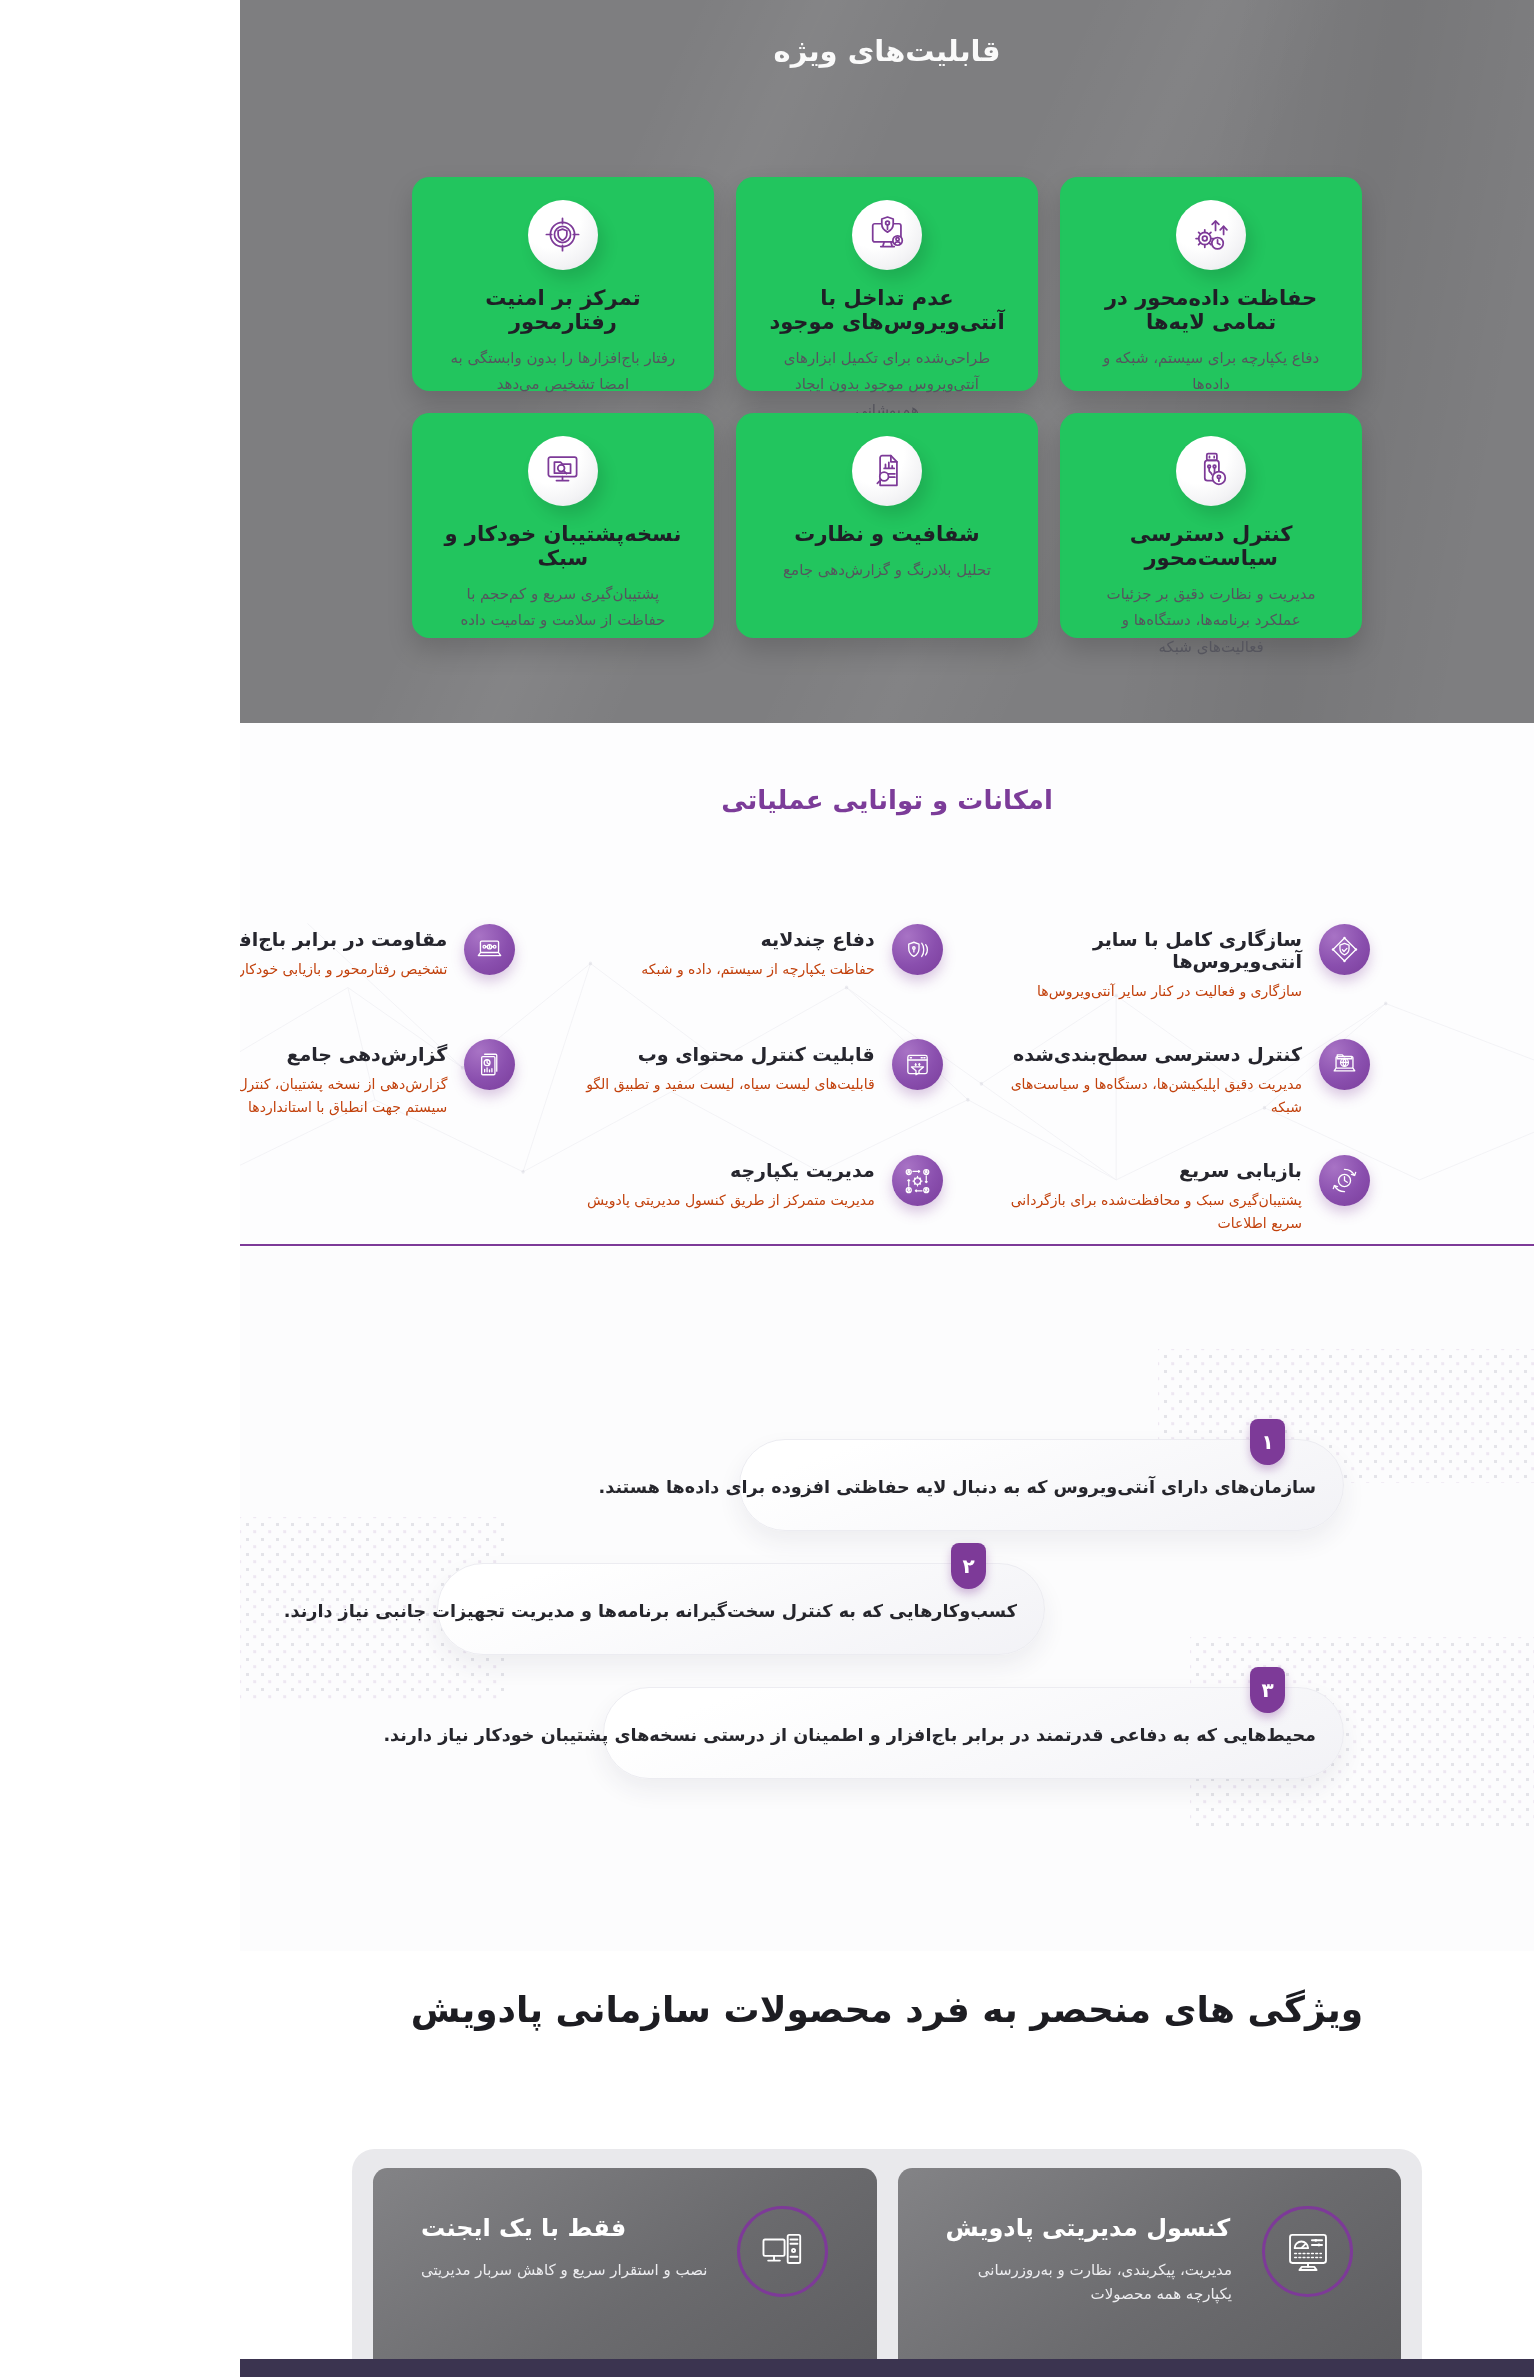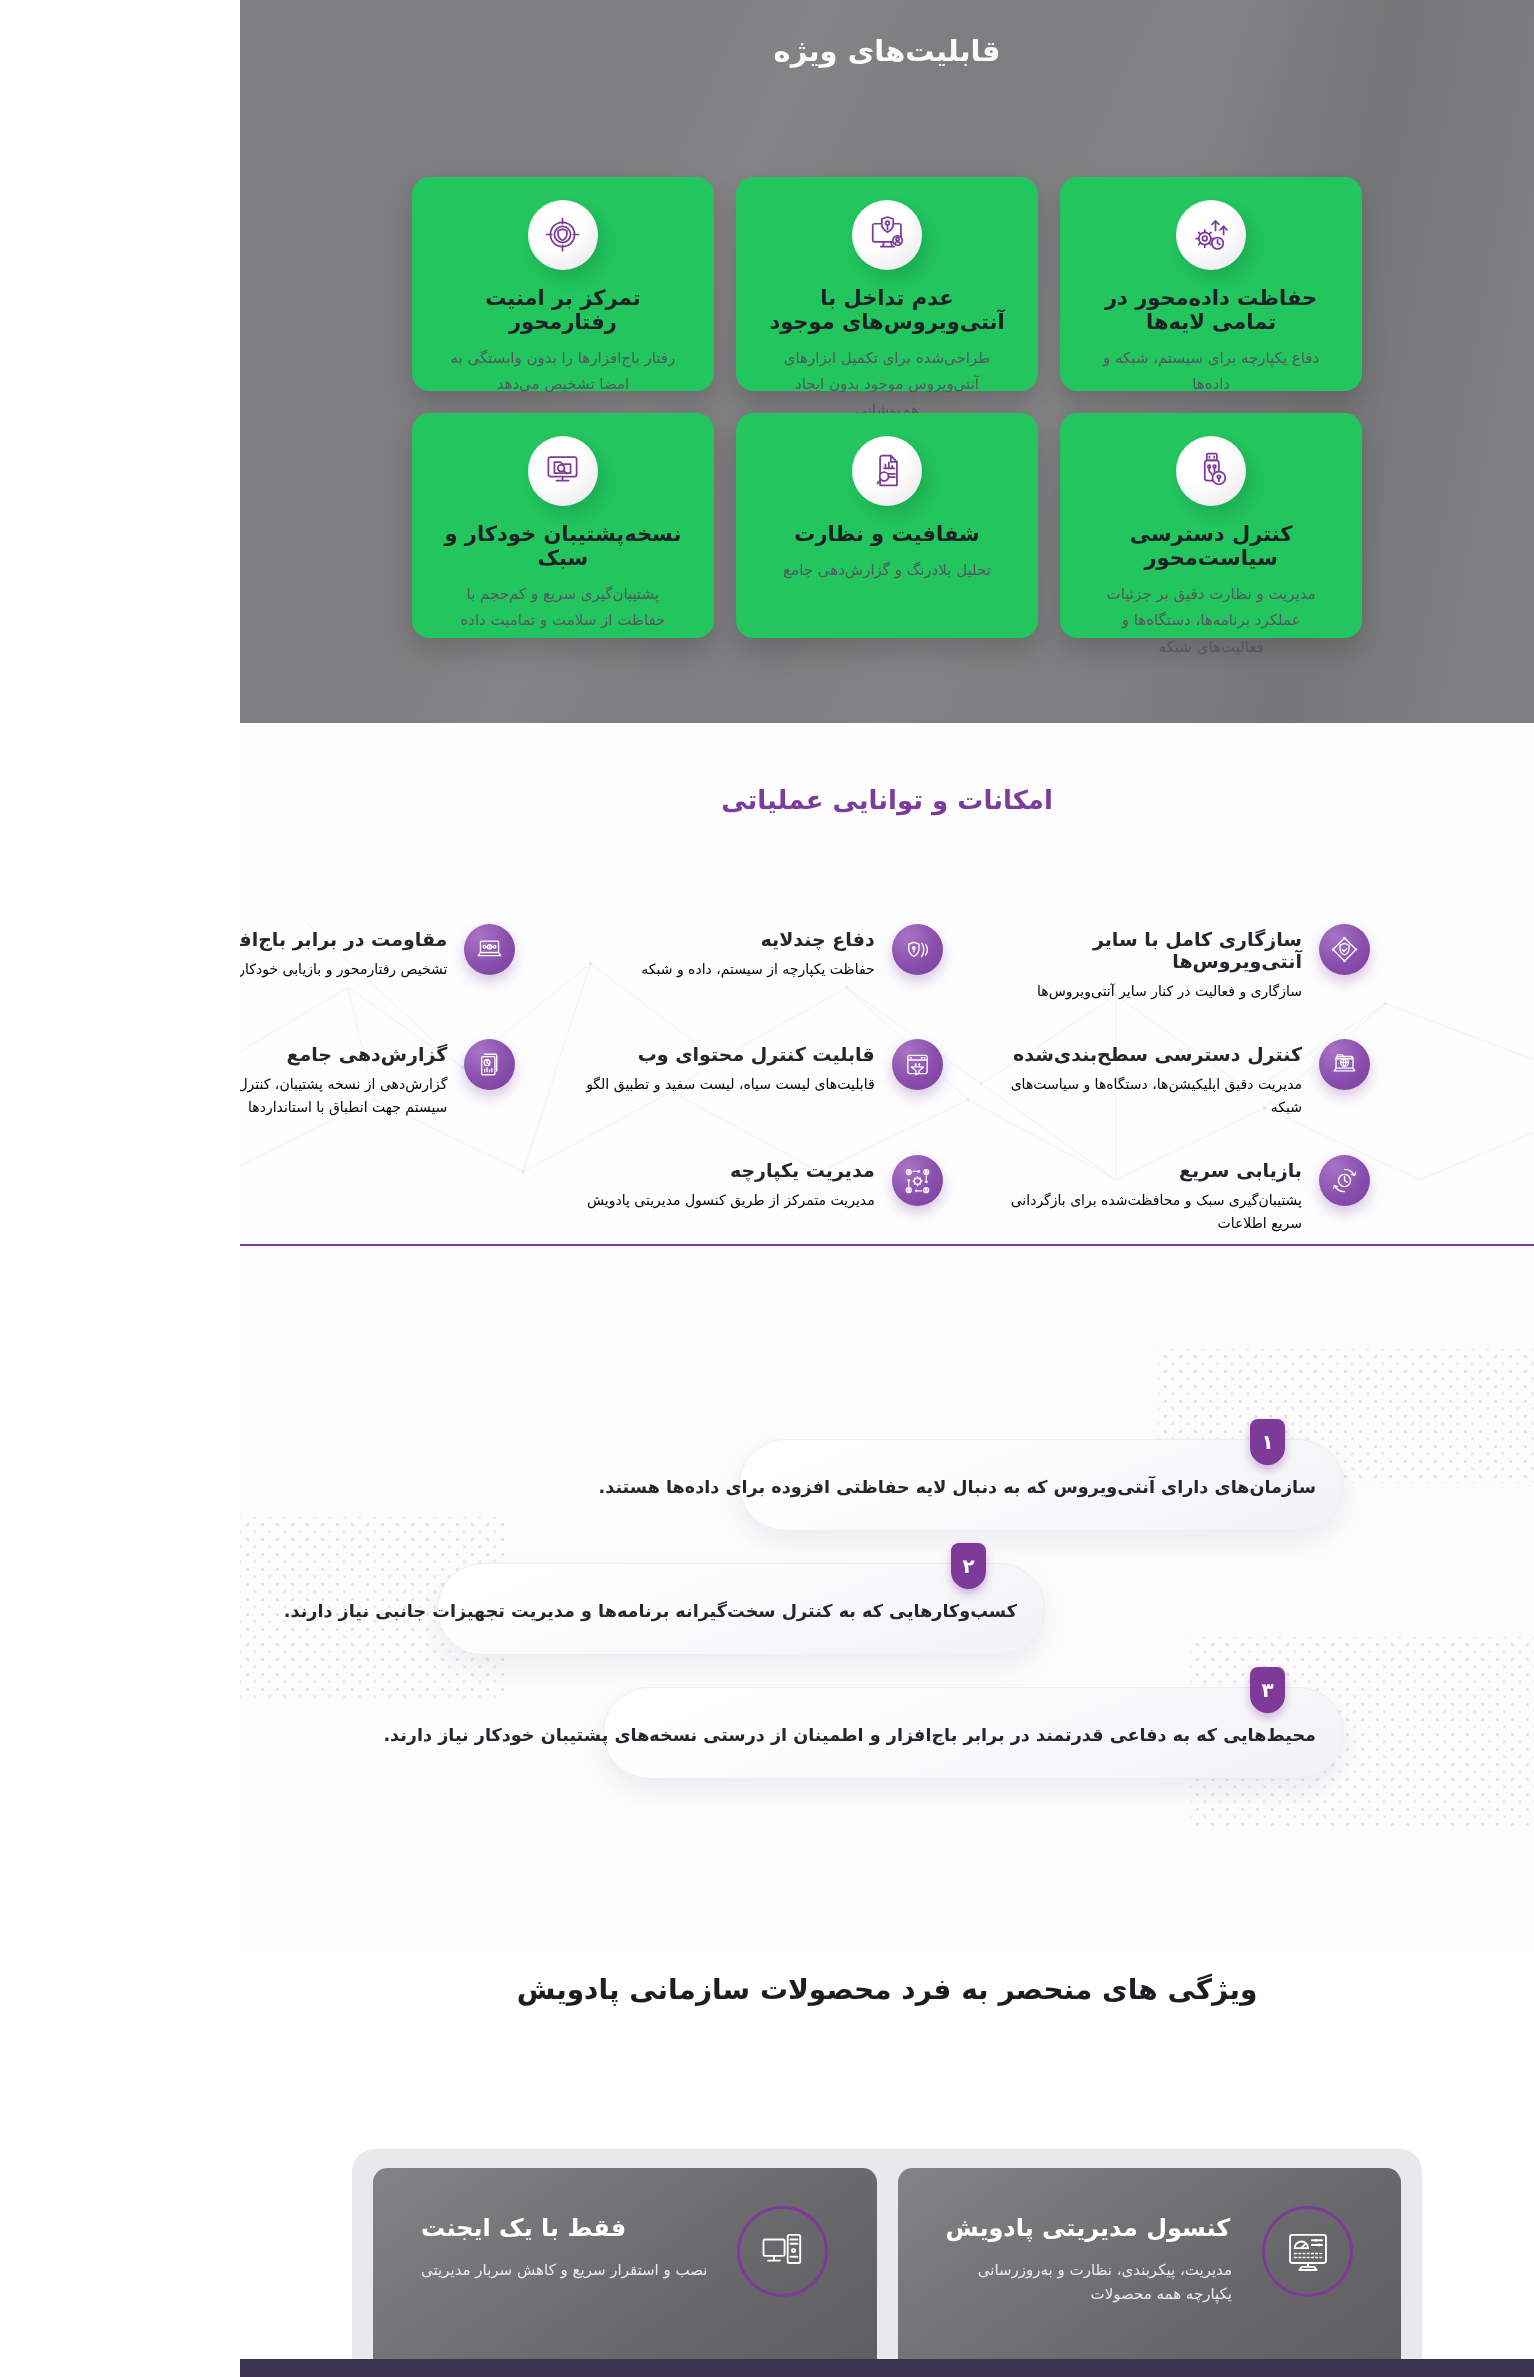--- a/index.html
+++ b/index.html
@@ -33,21 +33,21 @@
   .capabilities h2{position:absolute;top:62px;left:0;right:0;margin:0;text-align:center;
      color:#7c3c99;font-size:26px;font-weight:bold;}
   .cap-grid{position:absolute;top:201px;right:164px;width:1247px;display:grid;
      grid-template-columns:repeat(3,1fr);gap:37px 35px;}
   .cap-item{display:flex;gap:17px;align-items:flex-start;}
   .cap-icon{flex:0 0 51px;width:51px;height:51px;border-radius:50%;
      background:radial-gradient(circle at 30% 24%, #a873c5 0%, #8a4fae 55%, #7a3d9b 100%);
      display:flex;align-items:center;justify-content:center;
      box-shadow:0 6.4px 12.8px rgba(125,58,152,.28);}
   .cap-text h4{margin:4px 0 8px;font-size:19px;color:#26262e;font-weight:bold;}
-  .cap-text p{margin:0;font-size:14px;color:#000000;line-height:1.6;max-width:368px;}
+  .cap-text p{margin:0;font-size:14px;color:#c2410c;line-height:1.6;max-width:368px;}
 
   
   .usecases{position:absolute;top:1247px;left:0;right:0;height:735px;background:#fcfcfd;overflow:hidden;}
   .usecases h2{position:absolute;top:50px;left:0;right:0;margin:0;text-align:center;
      color:#1b1b21;font-size:29px;font-weight:bold;}
   .dots{position:absolute;opacity:.75;
      background-image:radial-gradient(#dcdce3 1.8px, transparent 2px),
                       radial-gradient(rgba(125,58,152,.14) 1.7px, transparent 1.8px);
      background-size:15px 15px,15px 15px;background-position:0 0,7.2px 7.2px;}
   .dots-1{top:102px;right:0;width:376px;height:134px;}
@@ -61,22 +61,22 @@
      color:#26262c;white-space:nowrap;padding:3.2px 27px 0;}
   .badge{position:absolute;top:-21px;right:58px;width:35px;height:46px;background:#7d3a98;
      border-radius:8px 8px 17.6px 17.6px;color:#ffffff;display:flex;align-items:center;
      justify-content:center;font-size:20px;font-weight:bold;box-shadow:0 4.8px 9.6px rgba(125,58,152,.35);}
   .pill-1{top:192px;right:190px;width:603px;}
   .pill-2{top:316px;left:197px;width:606px;}
   .pill-3{top:440px;right:190px;width:739px;}
 
   
   .unique{position:absolute;top:1951px;left:0;right:0;bottom:0;background:#ffffff;}
-  .unique h2{position:absolute;top:22.4px;left:0;right:0;margin:0;text-align:center;
-     color:#1d1d22;font-size:28px;font-weight:bold;}
+  .unique h2{position:absolute;top:22.4px;left:0;right:0;margin:16px;text-align:center;
+     color:#1d1d22;font-size:36px;font-weight:bold;}
   .unique-wrap{position:absolute;top:198px;left:112px;right:112px;height:336px;
      background:#e9e9ec;border-radius:22.4px;padding:19px 21px;box-sizing:border-box;}
   .unique-grid{display:grid;grid-template-columns:1fr 1fr;gap:21px;height:100%;}
   .dark-card{border-radius:14.4px;display:flex;align-items:flex-start;justify-content:center;
      gap:30px;padding:38px 48px;box-sizing:border-box;
      background:linear-gradient(145deg,#838386 0%,#6b6b6e 48%,#58585b 100%);}
   .ring-icon{flex:0 0 auto;width:85px;height:85px;border-radius:50%;border:3.2px solid #7d3a98;
      display:flex;align-items:center;justify-content:center;}
   .dark-text{padding-top:3.2px;}
   .dark-text h3{margin:4.8px 0 16px;color:#ffffff;font-size:24px;font-weight:bold;text-align:left;}

